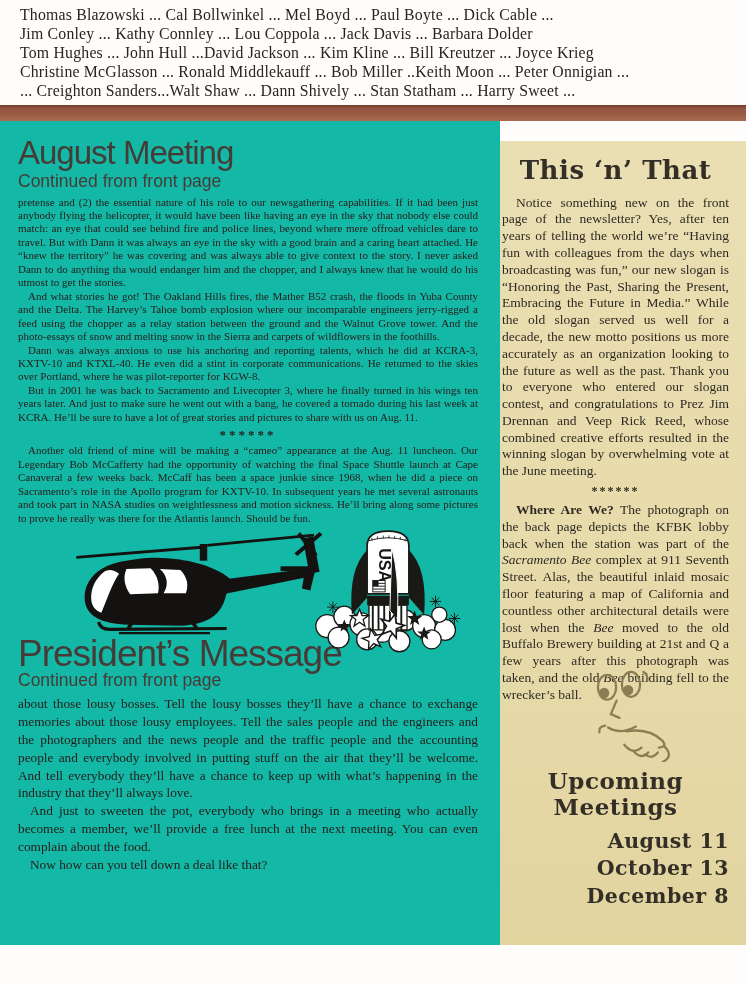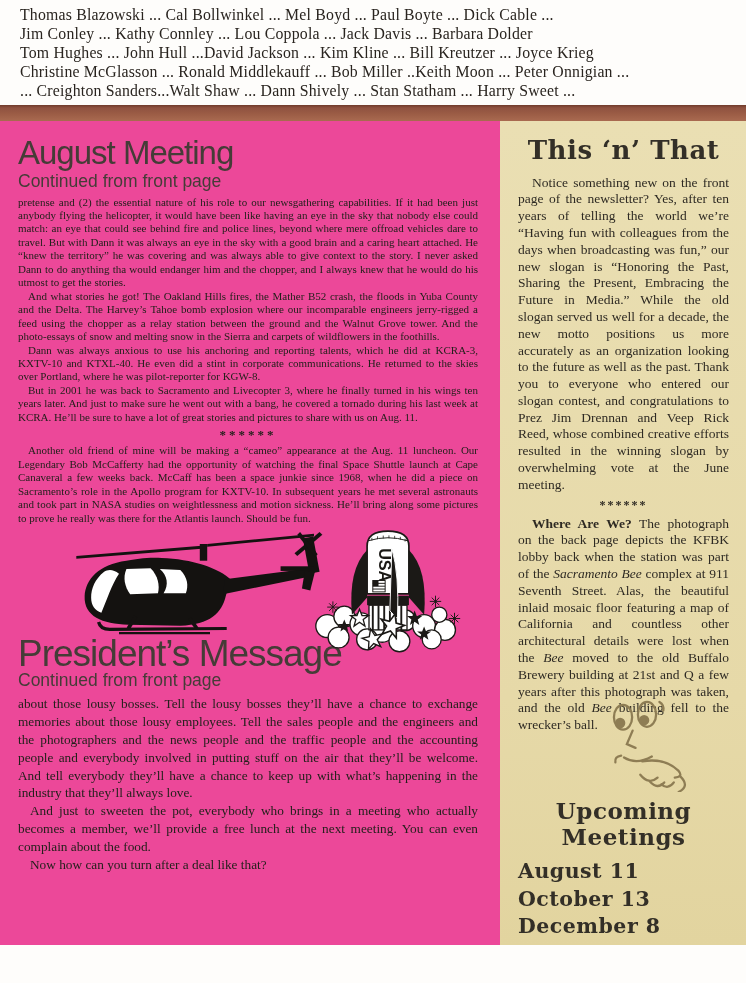--- a/index.html
+++ b/index.html
@@ -20,28 +20,29 @@
 
   
   .bar{
     height:16px;margin-top:4px;
     background:linear-gradient(#6f3b2b 0%,#8f5240 18%,#9b5c45 55%,#a96a50 100%);
   }
 
   
   .cols{display:flex;height:824px;}
   .left{
-    width:500px;box-sizing:border-box;background:#ec4899;
+    width:500px;box-sizing:border-box;background:#14b8a6;
     padding:10px 22px 0 18px;
   }
   .right{
     flex:1;box-sizing:border-box;
     background:linear-gradient(#eadfb3,#e6d9a8 70%,#e2d49f);
-    padding:8px 17px 0 18px;
+    padding:8px 17px 0 2px;
     color:#2e2a23;
+    margin-top:20px;
   }
 
   
   .art-title{
     font-family:"Liberation Sans", sans-serif;
     font-weight:500;font-size:33px;line-height:36px;
     letter-spacing:-1px;color:#453c37;margin:4px 0 0;
   }
   .continued{
     font-family:"Liberation Sans", sans-serif;
@@ -82,21 +83,21 @@
   .right b{font-weight:bold;}
   .right i{font-style:italic;}
   .doodle{margin:-34px 0 0 74px;height:92px;}
   .um-title{
     font-family:"DejaVu Serif", serif;font-weight:bold;
     font-size:23px;line-height:26px;text-align:center;
     color:#332f27;margin:6px 0 8px;letter-spacing:.5px;
   }
   .um-date{
     font-family:"DejaVu Serif", serif;font-weight:bold;
-    font-size:20.5px;line-height:27.5px;text-align:left;
+    font-size:20.5px;line-height:27.5px;text-align:right;
     color:#332f27;letter-spacing:.5px;
   }
 </style>
 </head>
 <body>
 
 <div class="page">
 
   <div class="roster">
     <div>Thomas Blazowski ... Cal Bollwinkel ... Mel Boyd ... Paul Boyte ... Dick Cable ...</div>
@@ -205,21 +206,21 @@
           <use href="#spark" transform="translate(130,78)"></use>
           <use href="#spark" transform="translate(150,96)"></use>
         </svg>
       </div>
 
       <h1 class="art-title pm-title">President’s Message</h1>
       <div class="continued">Continued from front page</div>
 
       <p class="pm">about those lousy bosses. Tell the lousy bosses they’ll have a chance to exchange memories about those lousy employees. Tell the sales people and the engineers and the photographers and the news people and the traffic people and the accounting people and everybody involved in putting stuff on the air that they’ll be welcome. And tell everybody they’ll have a chance to keep up with what’s happening in the industry that they’ll always love.</p>
       <p class="pm ind">And just to sweeten the pot, everybody who brings in a meeting who actually becomes a member, we’ll provide a free lunch at the next meeting. You can even complain about the food.</p>
-      <p class="pm ind">Now how can you turn after a deal like that?</p>
+      <p class="pm ind">Now how can you tell down a deal like that?</p>
     </div>
 
     <div class="right">
 
       <h2 class="tnt-title">This ‘n’ That</h2>
 
       <p>Notice something new on the front page of the newsletter? Yes, after ten years of telling the world we’re “Having fun with colleagues from the days when broadcasting was fun,” our new slogan is “Honoring the Past, Sharing the Present, Embracing the Future in Media.” While the old slogan served us well for a decade, the new motto positions us more accurately as an organization looking to the future as well as the past. Thank you to everyone who entered our slogan contest, and congratulations to Prez Jim Drennan and Veep Rick Reed, whose combined creative efforts resulted in the winning slogan by overwhelming vote at the June meeting.</p>
 
       <div class="stars">******</div>
 

